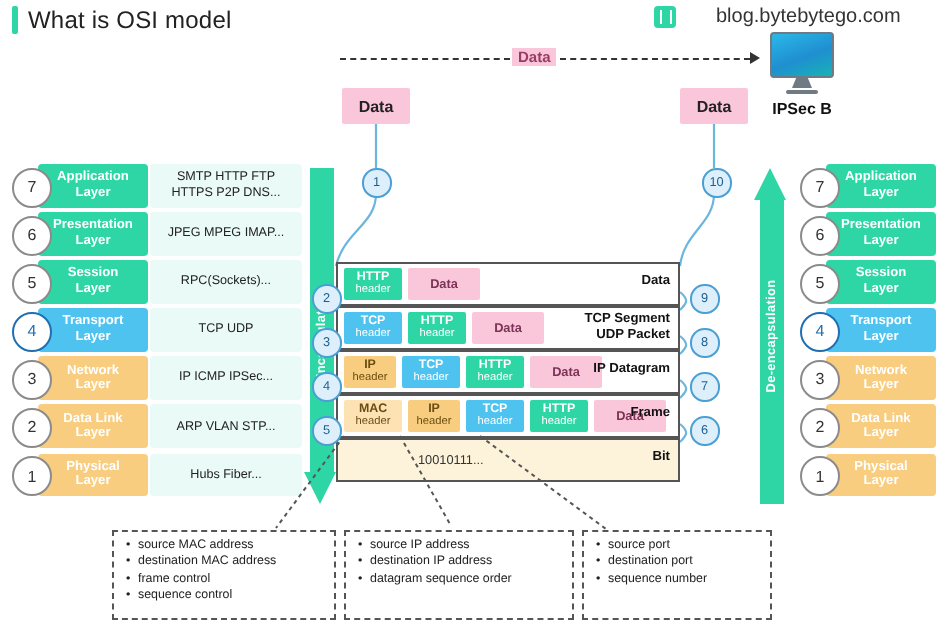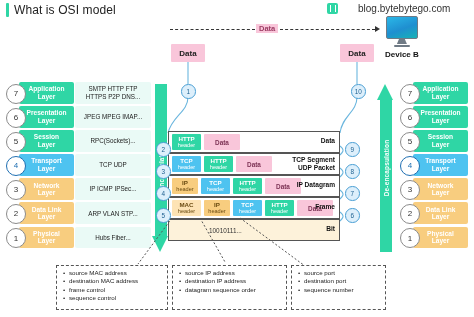--- a/index.html
+++ b/index.html
@@ -120,21 +120,21 @@
 
   <div class="brand">
     <div class="brand-logo"></div>
     <div class="brand-text">blog.bytebytego.com</div>
   </div>
 
 
   <div class="device" style="left:385px;top:16px;">
     <div class="monitor"></div>
     <div class="stand"></div>
-    <div class="device-label">Device B</div>
+    <div class="device-label">IPSec B</div>
   </div>
 
   <div class="dashline" style="left:170px;top:29px;width:85px;"></div>
   <div class="mid-data" style="left:256px;top:24px;">Data</div>
   <div class="dashline" style="left:280px;top:29px;width:95px;"></div>
   <div class="arrowhead" style="left:375px;top:25.5px;"></div>
 
   <div class="data-chip" style="left:171px;top:44px;width:34px;height:18px;">Data</div>
   <div class="data-chip" style="left:340px;top:44px;width:34px;height:18px;">Data</div>
 

